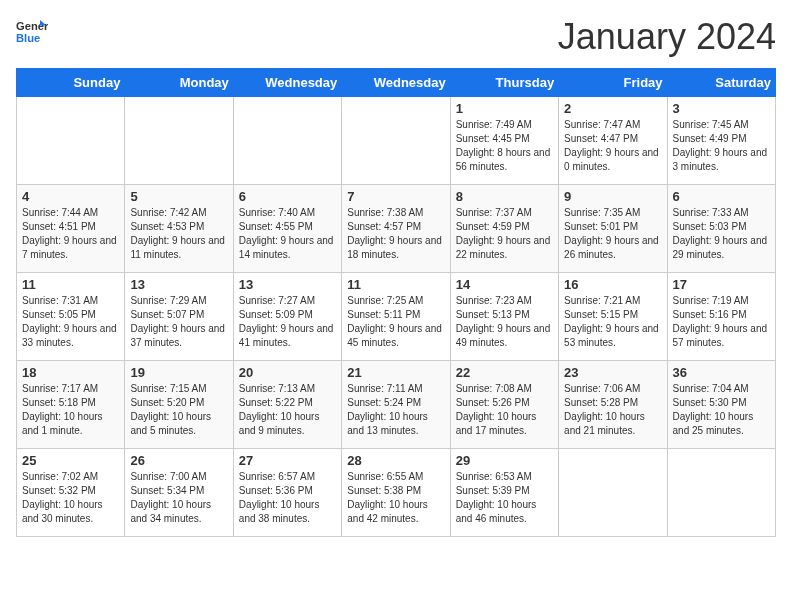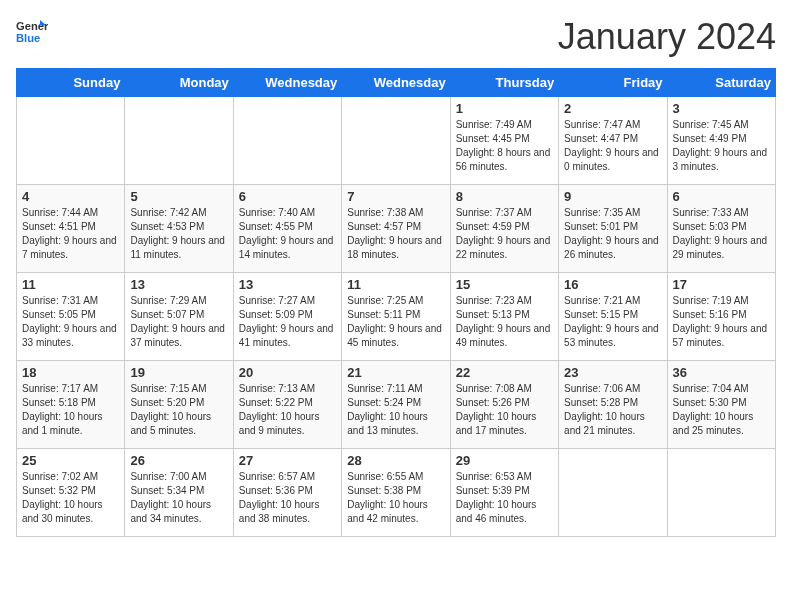--- a/index.html
+++ b/index.html
@@ -166,21 +166,21 @@
         </td>
         <td>
           <span class="day-number">13</span>
           <div class="day-info">Sunrise: 7:27 AM<br>Sunset: 5:09 PM<br>Daylight: 9 hours and 41 minutes.</div>
         </td>
         <td>
           <span class="day-number">11</span>
           <div class="day-info">Sunrise: 7:25 AM<br>Sunset: 5:11 PM<br>Daylight: 9 hours and 45 minutes.</div>
         </td>
         <td>
-          <span class="day-number">15</span>
+          <span class="day-number">14</span>
           <div class="day-info">Sunrise: 7:23 AM<br>Sunset: 5:13 PM<br>Daylight: 9 hours and 49 minutes.</div>
         </td>
         <td>
           <span class="day-number">16</span>
           <div class="day-info">Sunrise: 7:21 AM<br>Sunset: 5:15 PM<br>Daylight: 9 hours and 53 minutes.</div>
         </td>
         <td>
           <span class="day-number">17</span>
           <div class="day-info">Sunrise: 7:19 AM<br>Sunset: 5:16 PM<br>Daylight: 9 hours and 57 minutes.</div>
         </td>

